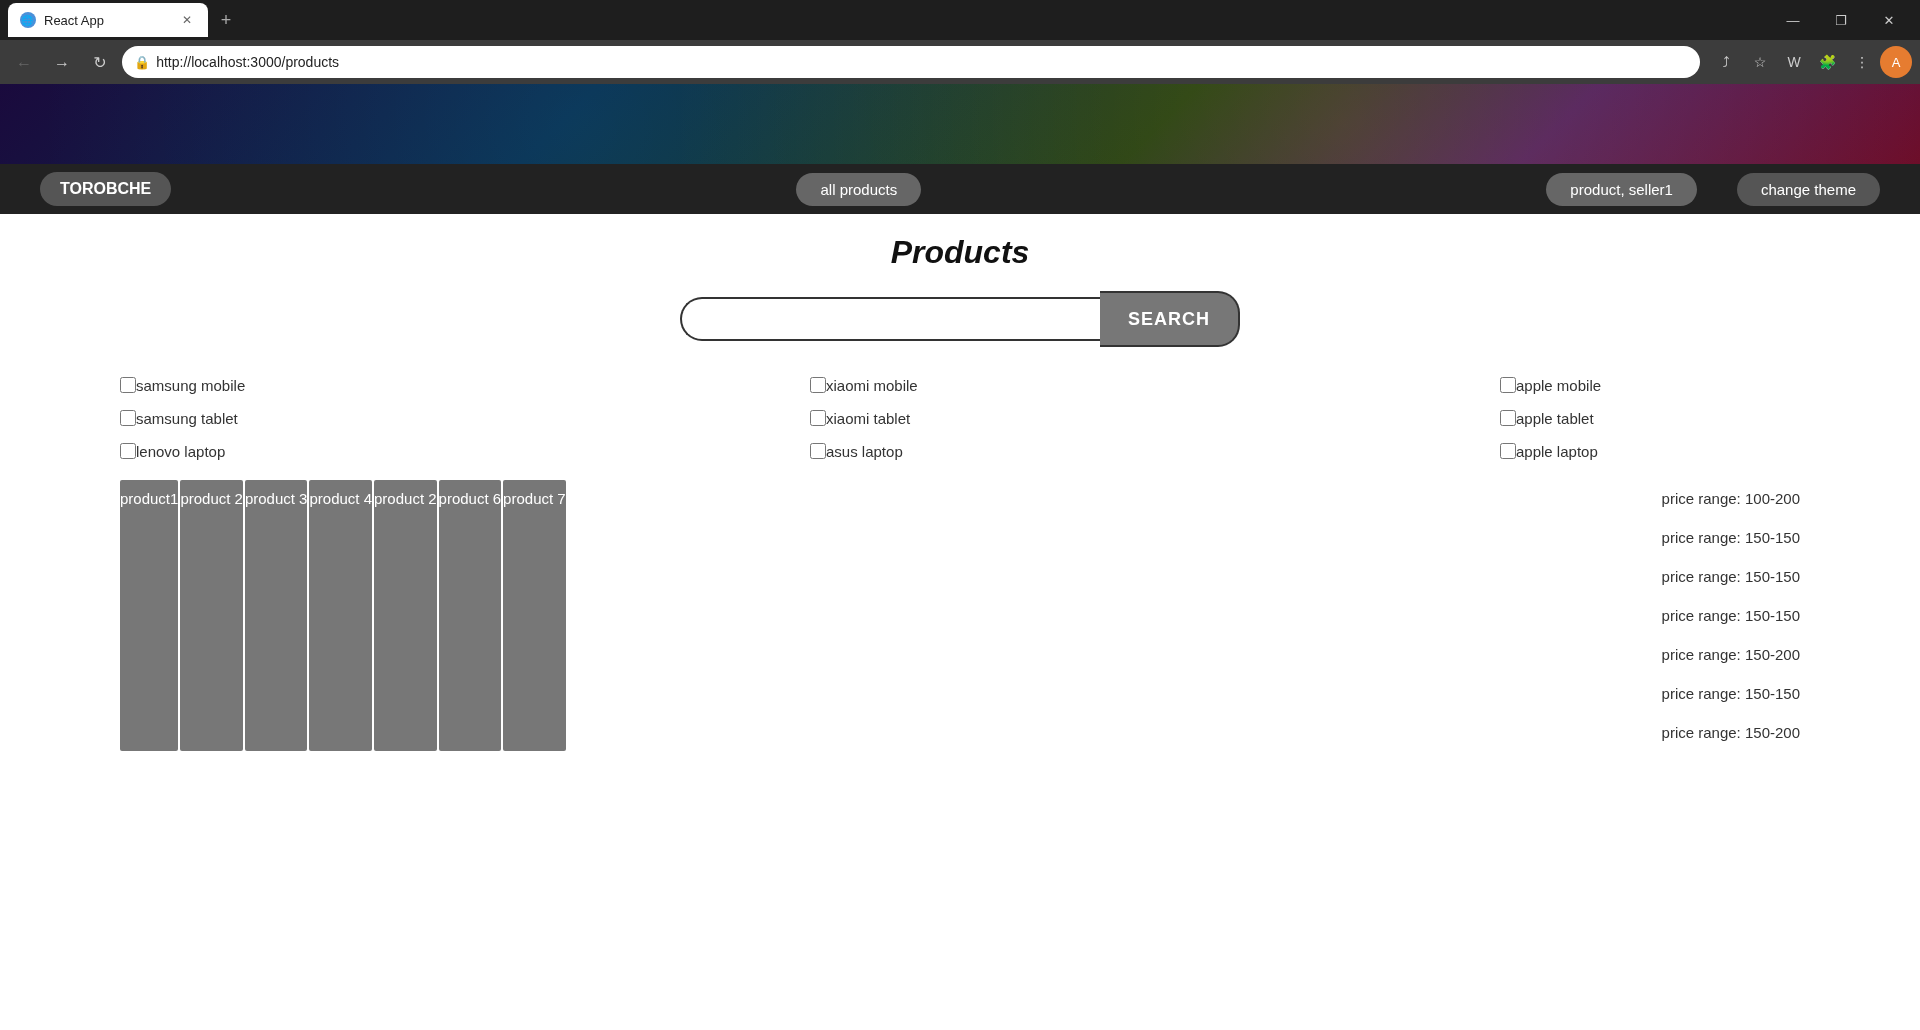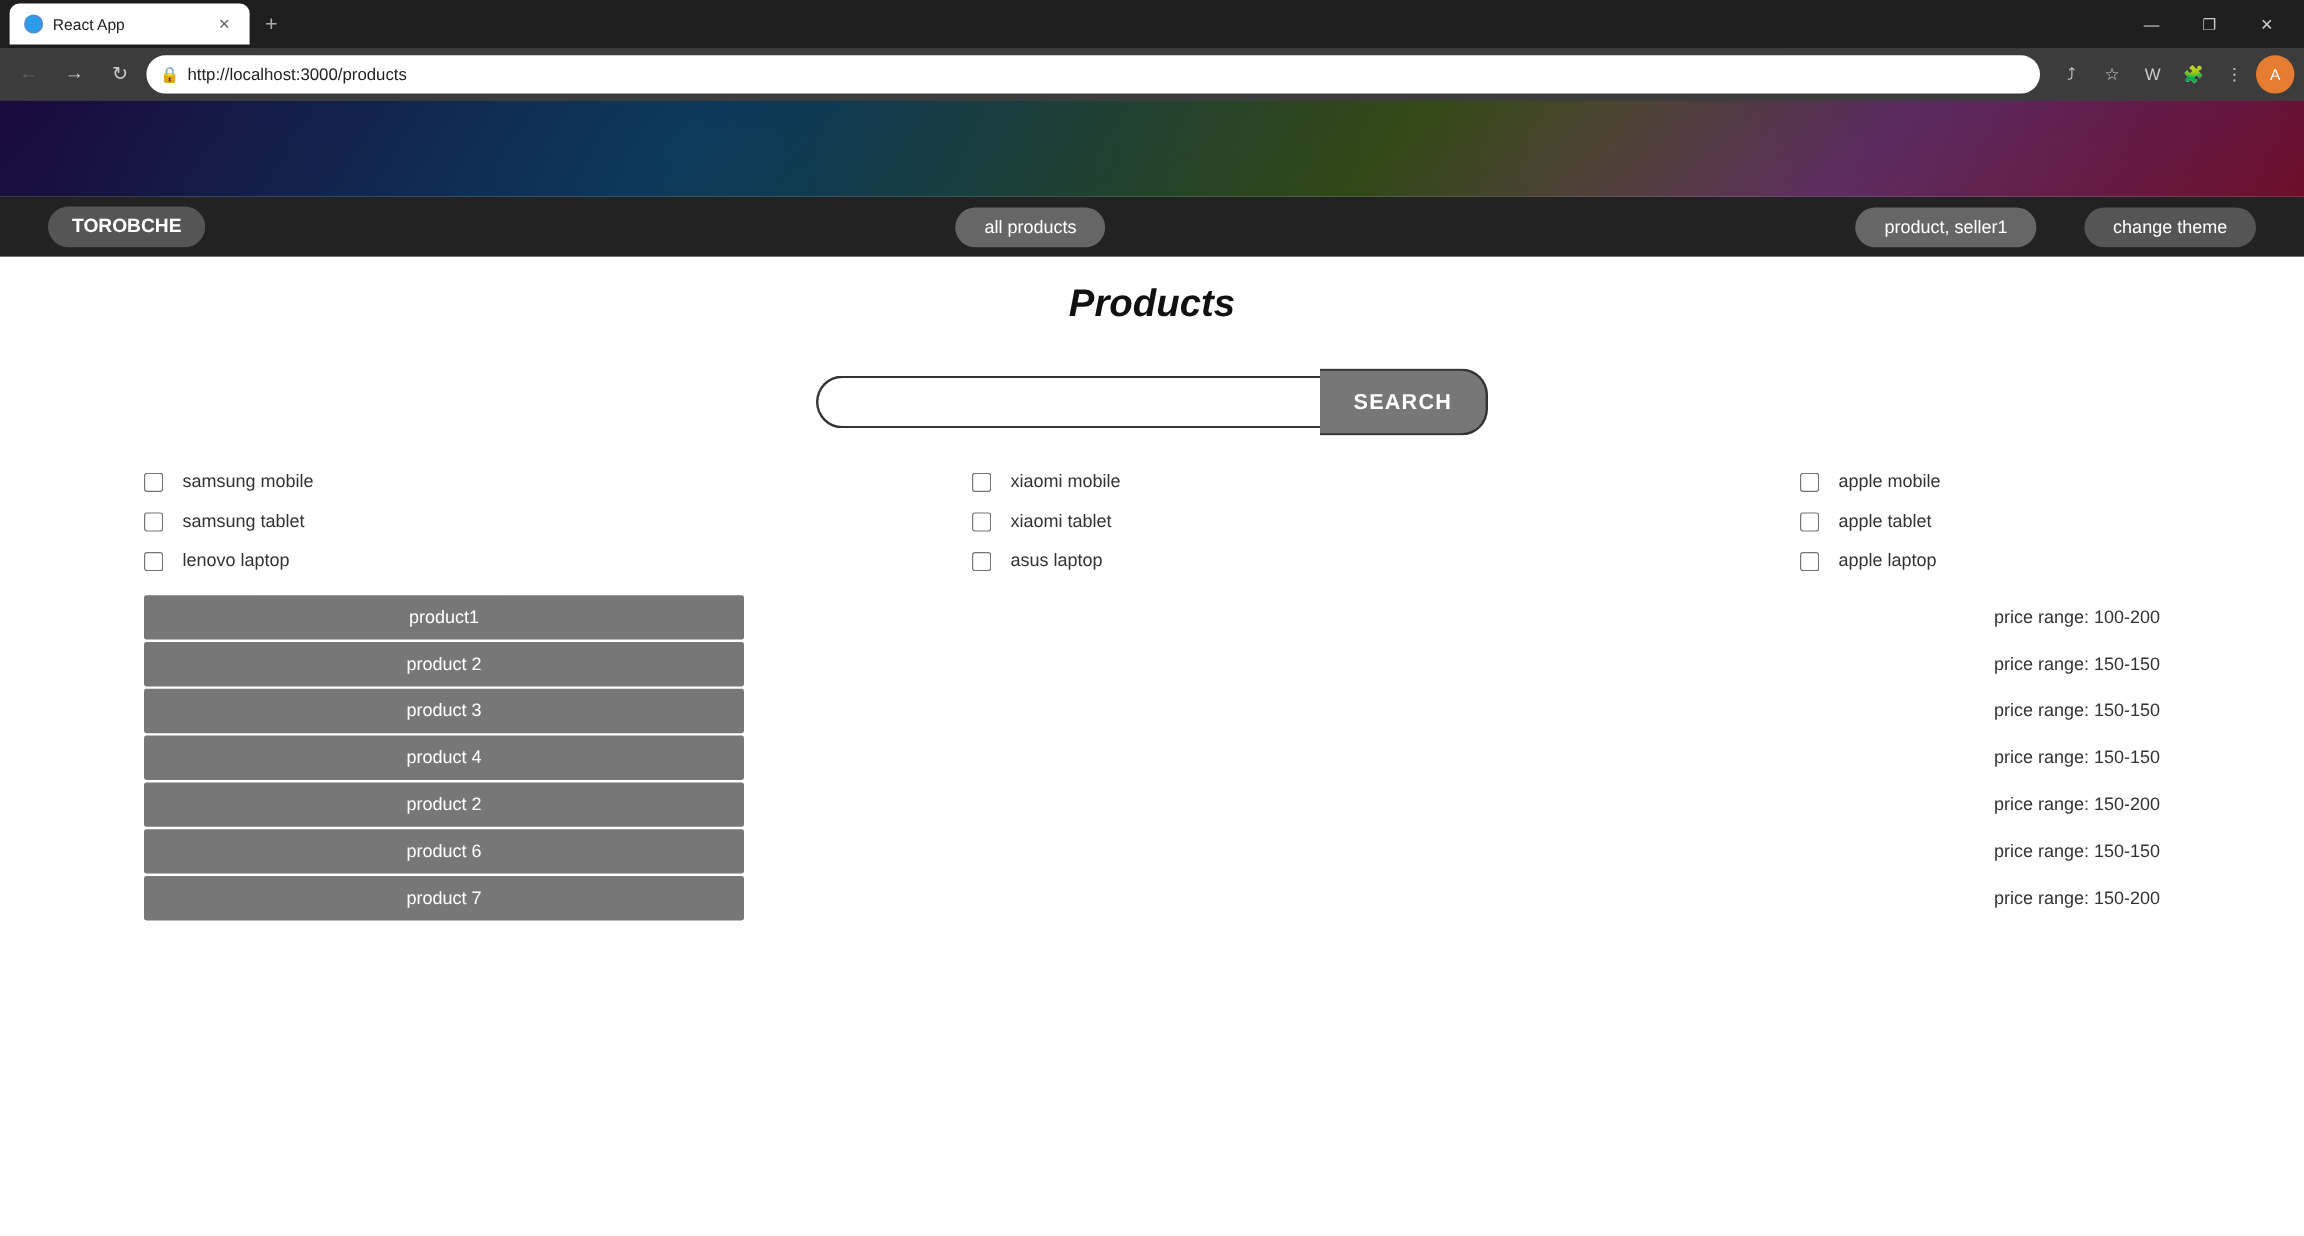--- a/index.html
+++ b/index.html
@@ -220,21 +220,21 @@
     .main-content {
       width: 1920px;
       background: #fff;
       padding: 20px 0 40px 0;
     }
     .page-title {
       text-align: center;
       font-size: 32px;
       font-weight: bold;
       font-style: italic;
-      margin-bottom: 36px;
+      margin-bottom: 20px;
       color: #111;
     }
 
     
     .search-container {
       display: flex;
       justify-content: center;
       margin-bottom: 30px;
     }
     .search-form {
@@ -275,42 +275,41 @@
       margin-bottom: 20px;
     }
     .filter-column {
       display: flex;
       flex-direction: column;
       gap: 16px;
       min-width: 300px;
     }
     .filter-item {
       display: flex;
-      align-items: flex-end;
-      gap: 16px;
+      align-items: flex-start;
       font-size: 15px;
       color: #333;
     }
     .filter-item input[type="checkbox"] {
       width: 16px;
       height: 16px;
       cursor: pointer;
       flex-shrink: 0;
     }
 
     
     .products-section {
       display: flex;
       padding: 0 120px;
       gap: 0;
     }
     .products-list {
       flex: 0 0 500px;
       display: flex;
-      flex-direction: column;
+      flex-direction: row;
       gap: 2px;
     }
     .product-item {
       background: #777;
       color: #fff;
       padding: 10px 0;
       text-align: center;
       font-size: 15px;
       cursor: pointer;
       border-radius: 2px;

